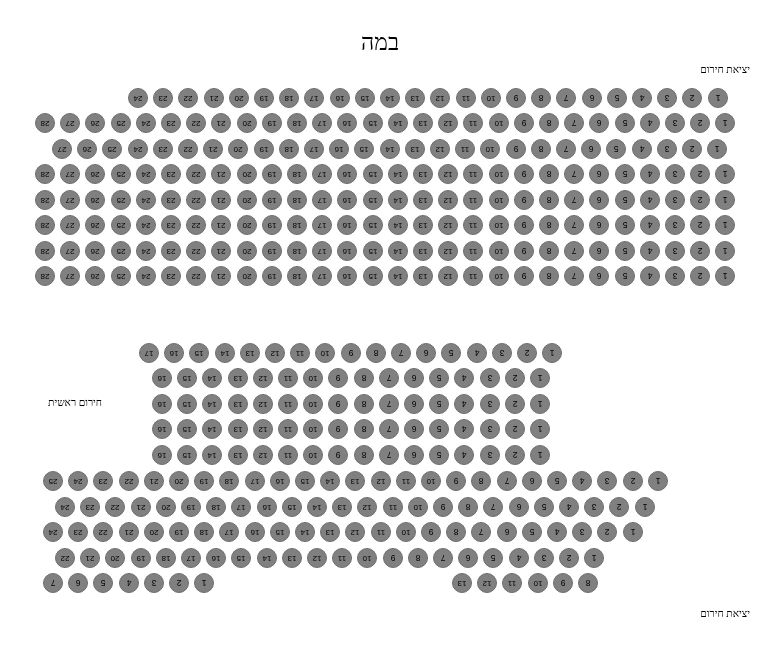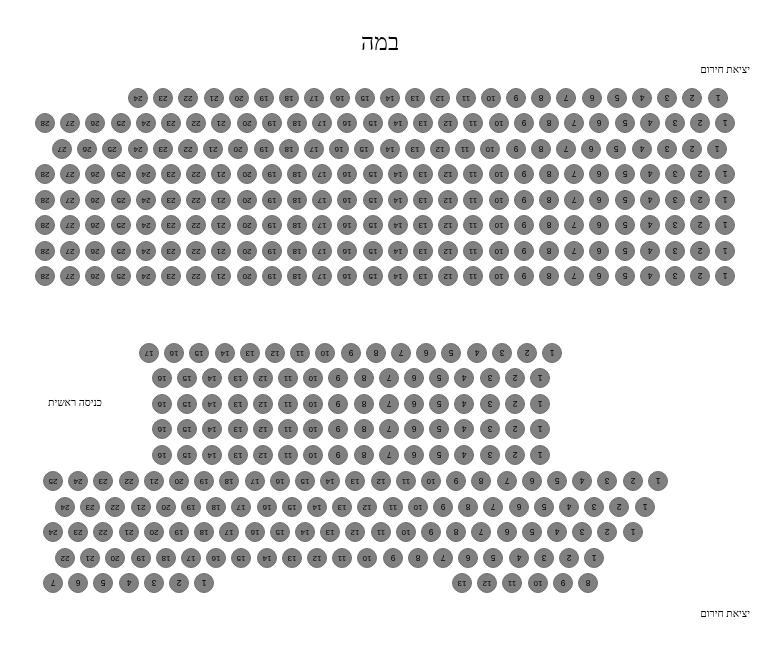--- a/index.html
+++ b/index.html
@@ -71,21 +71,21 @@
   }
   .seat.w2 { font-size: 8px; }
 </style>
 </head>
 <body>
 
 <div id="stage-title">במה</div>
 
 <div class="exit-label" id="label-exit-top">יציאת חירום</div>
 <div class="exit-label" id="label-exit-bottom">יציאת חירום</div>
-<div class="exit-label" id="label-main-entrance">כניסה ראשית</div>
+<div class="exit-label" id="label-main-entrance">חירום ראשית</div>
 
 <div class="seat-map" id="seat-map">
     <div class="seat" style="left: 707.6px; top: 88px; width: 20px; height: 20px; background: rgb(128, 128, 128); border-color: rgb(110, 110, 110);">1</div>
     <div class="seat" style="left: 682.4px; top: 88px; width: 20px; height: 20px; background: rgb(128, 128, 128); border-color: rgb(110, 110, 110);">2</div>
     <div class="seat" style="left: 657.2px; top: 88px; width: 20px; height: 20px; background: rgb(128, 128, 128); border-color: rgb(110, 110, 110);">3</div>
     <div class="seat" style="left: 632px; top: 88px; width: 20px; height: 20px; background: rgb(128, 128, 128); border-color: rgb(110, 110, 110);">4</div>
     <div class="seat" style="left: 606.8px; top: 88px; width: 20px; height: 20px; background: rgb(128, 128, 128); border-color: rgb(110, 110, 110);">5</div>
     <div class="seat" style="left: 581.6px; top: 88px; width: 20px; height: 20px; background: rgb(128, 128, 128); border-color: rgb(110, 110, 110);">6</div>
     <div class="seat" style="left: 556.4px; top: 88px; width: 20px; height: 20px; background: rgb(128, 128, 128); border-color: rgb(110, 110, 110);">7</div>
     <div class="seat" style="left: 531.2px; top: 88px; width: 20px; height: 20px; background: rgb(128, 128, 128); border-color: rgb(110, 110, 110);">8</div>

